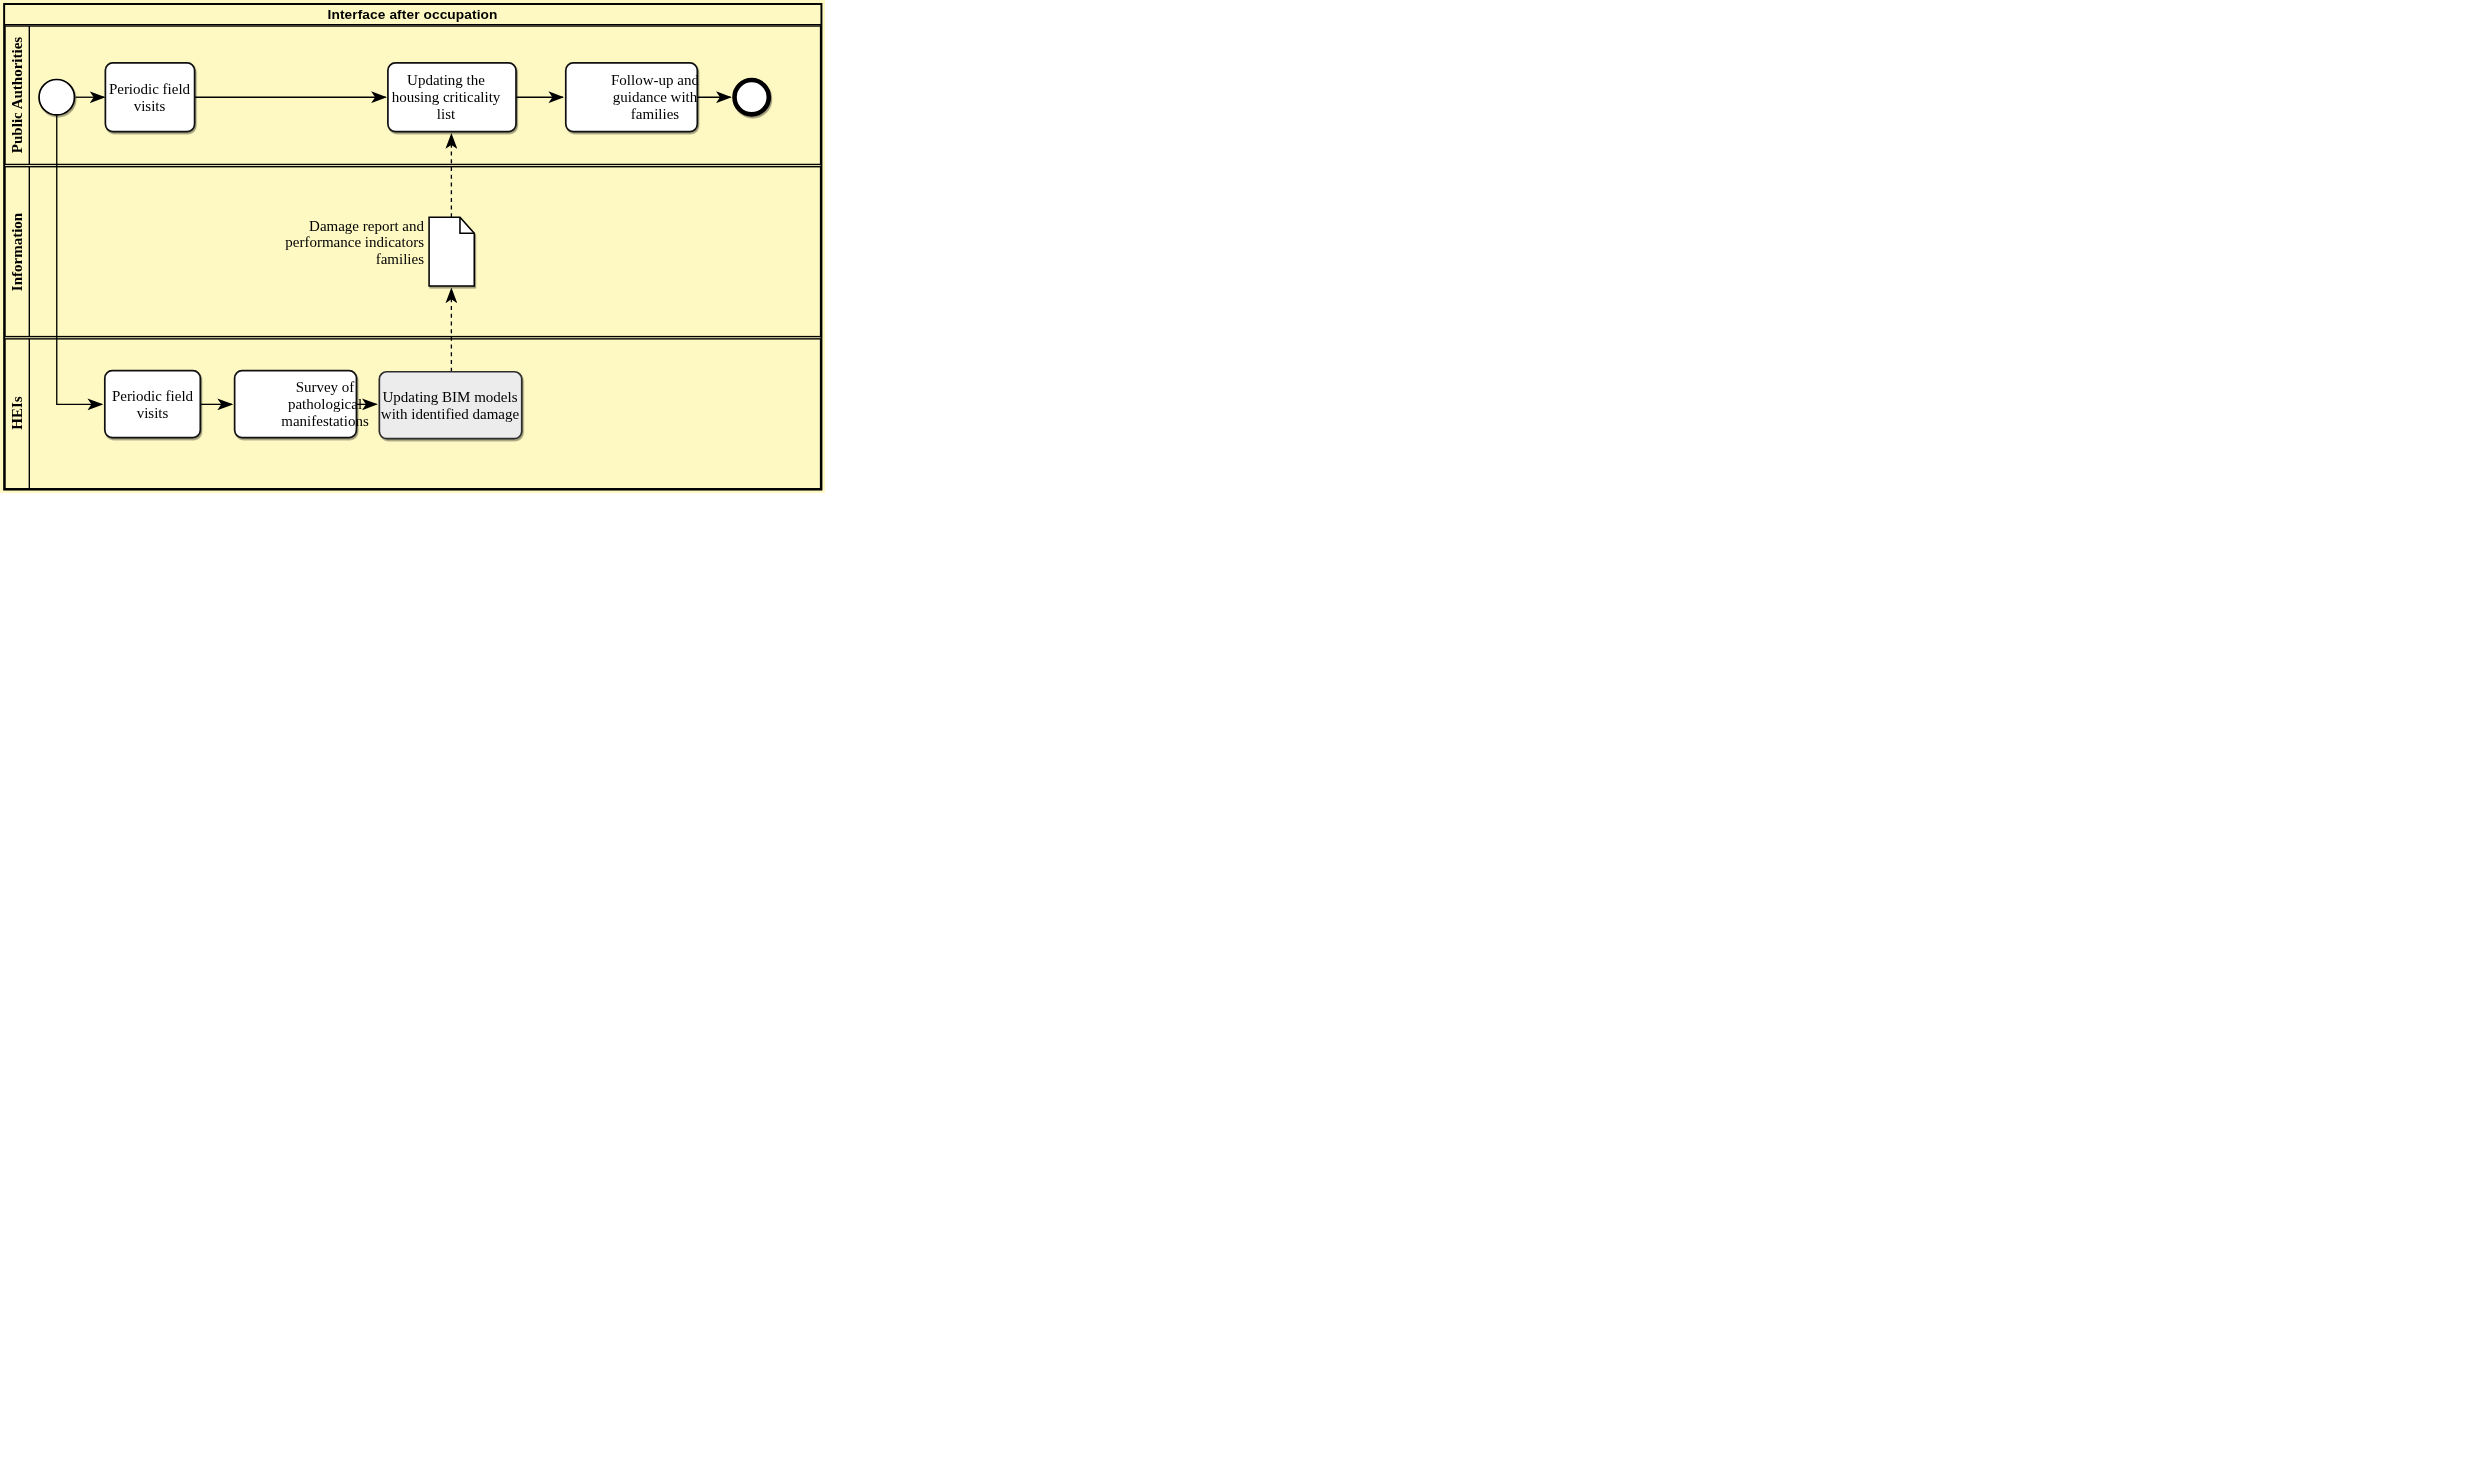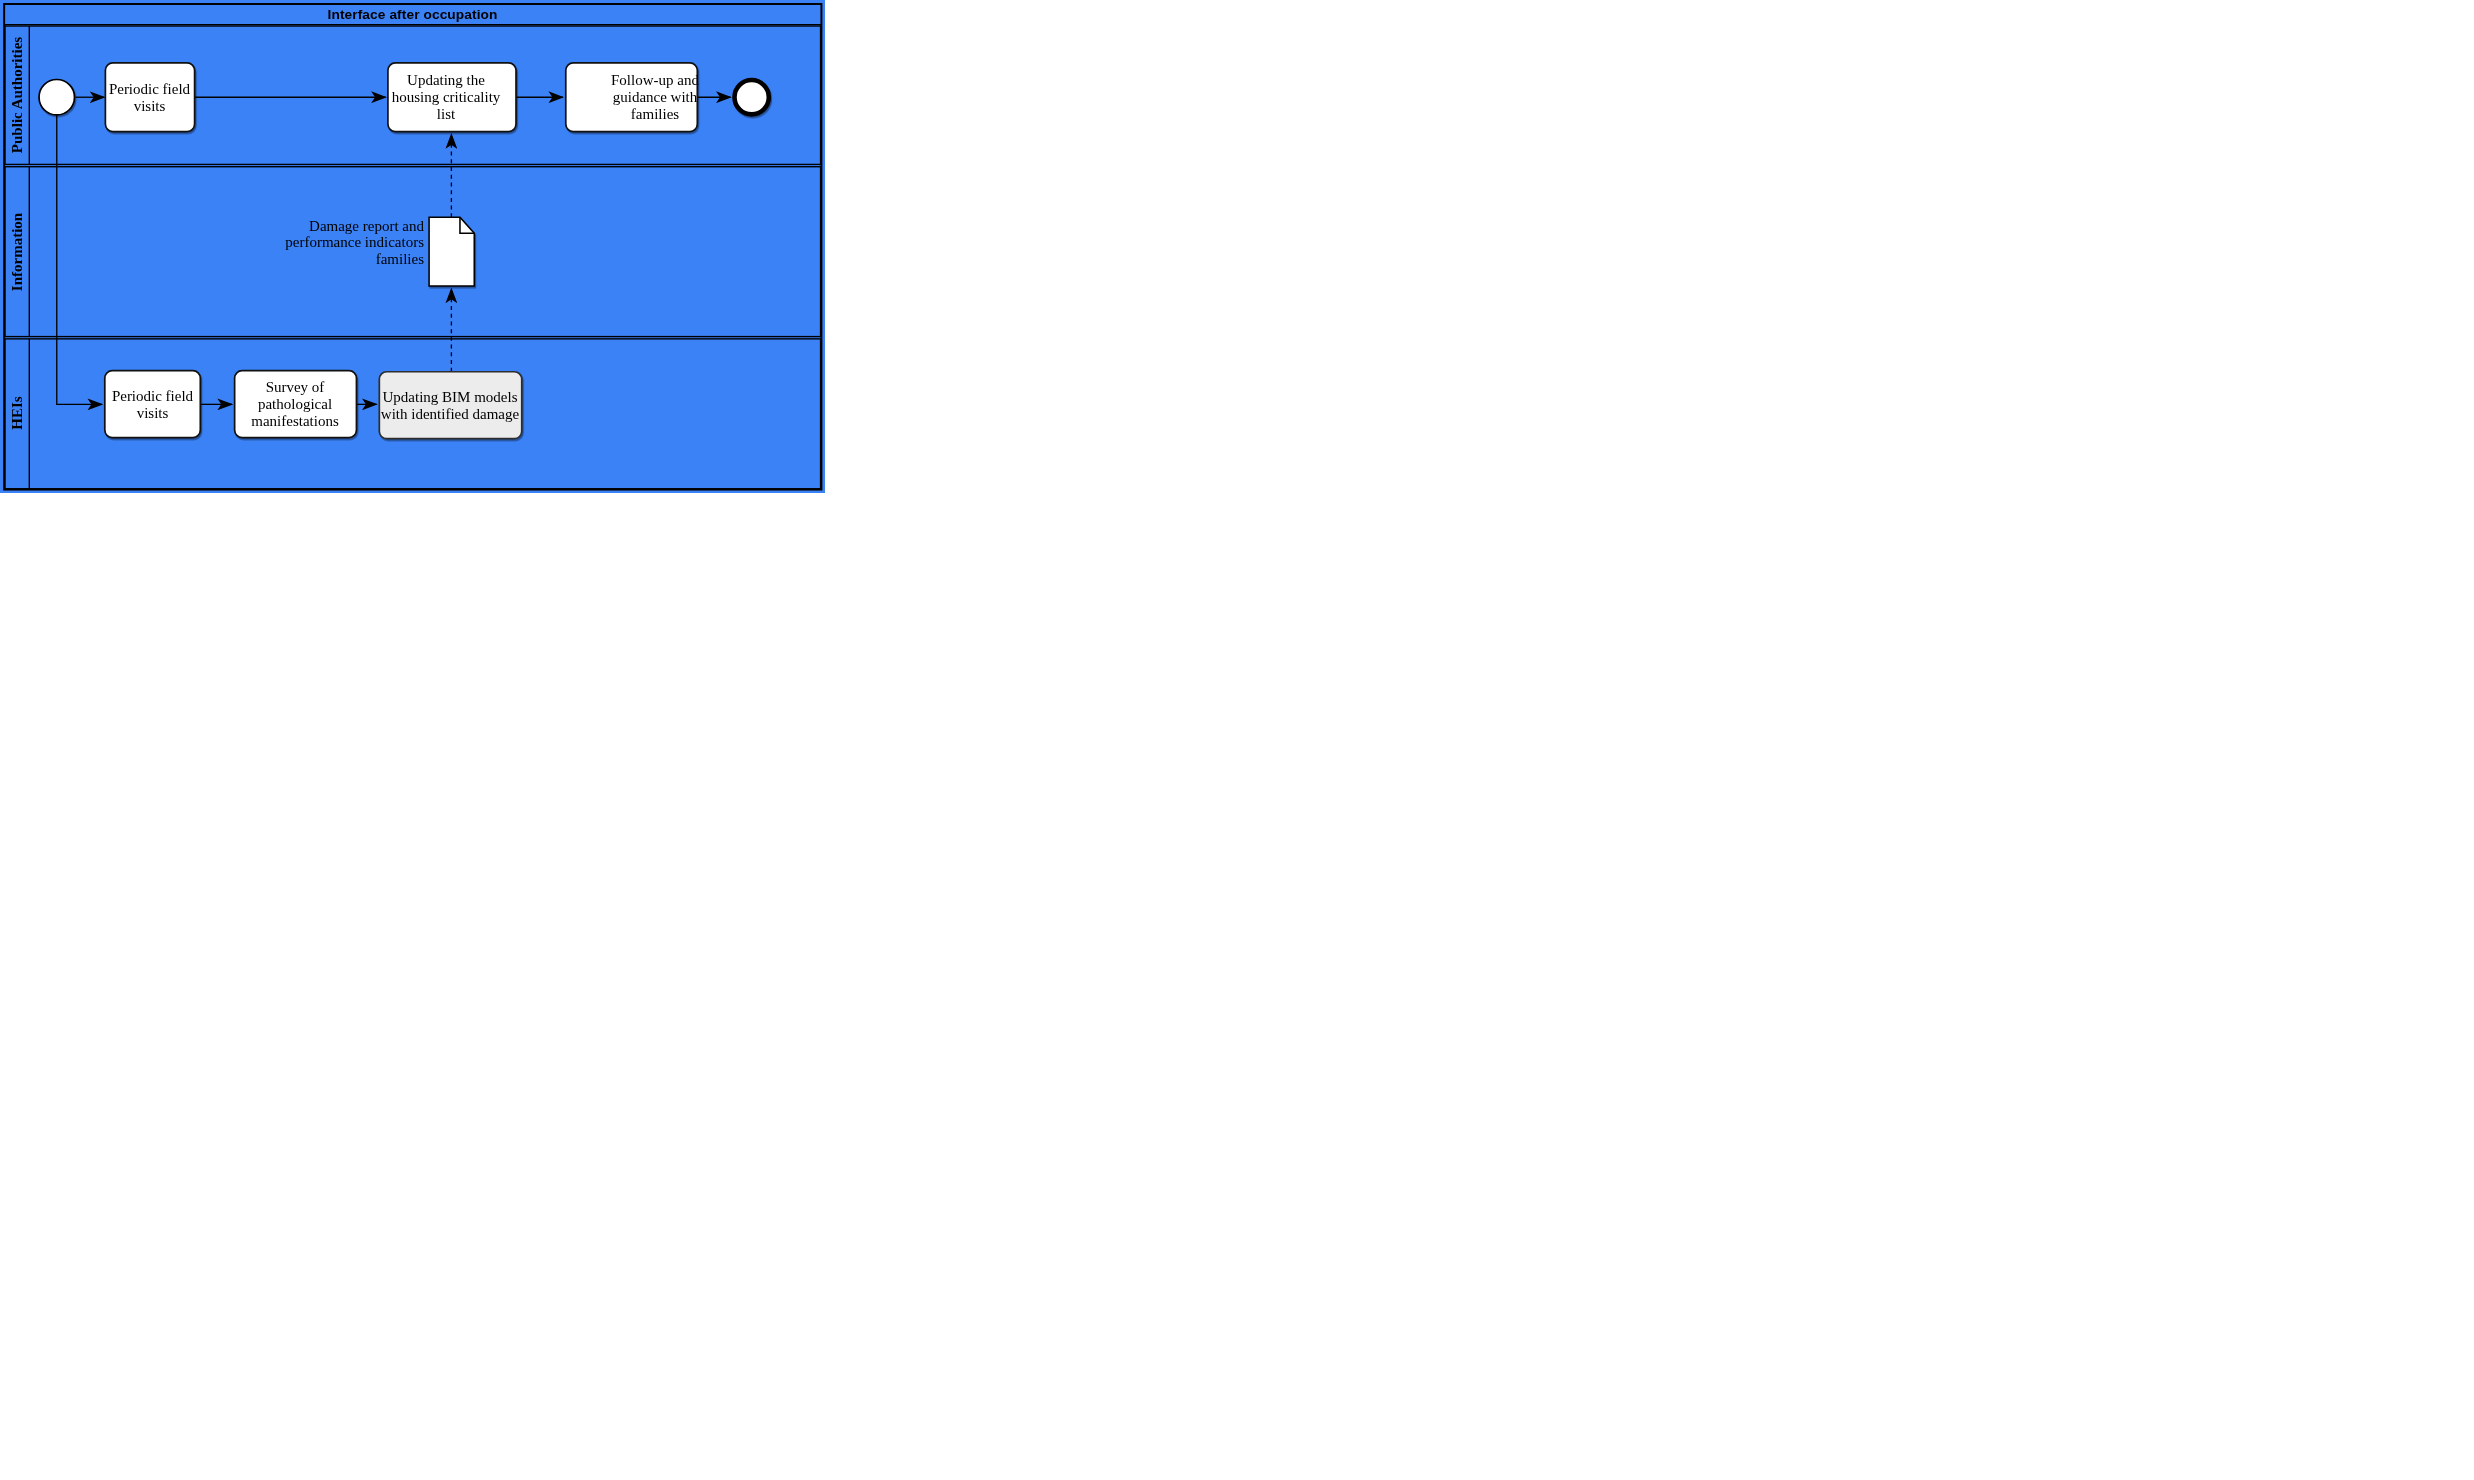--- a/index.html
+++ b/index.html
@@ -1,20 +1,20 @@
 <!DOCTYPE html>
 <html style="font-size:9.1px"><head>
 <meta charset="utf-8">
 <style>
   html, body { margin: 0; padding: 0; background: #ffffff; }
   .stage {
     position: relative;
     width: 825px;
     height: 493px;
-    background: #3b82f6;
+    background: #fef9c3;
     color: #000;
     font-family: "Liberation Serif", "DejaVu Serif", serif;
     overflow: hidden;
   }
   .stage svg { position: absolute; left: 0; top: 0; }
   .shadow { filter: drop-shadow(2px 3px 1px rgba(0,0,0,0.38)); }
   .lane-line { stroke: #000; stroke-width: 2.4; fill: none; }
   .frame { stroke: #000; stroke-width: 3.4; fill: none; }
   .task { stroke: #111; stroke-width: 3; }
   .task-gray { stroke: #2d2d2d; stroke-width: 3; }
@@ -107,21 +107,21 @@
   </div>
   <div class="task-label" style="left:388px; top:63px; width:116px; height:69px;">
     <span style="max-width:120px;">Updating the housing criticality list</span>
   </div>
   <div class="task-label" style="left:595px; top:63px; width:120px; height:69px;">
     <span style="max-width:106px;">Follow-up and guidance with families</span>
   </div>
   <div class="task-label" style="left:105px; top:371px; width:95px; height:67px;">
     <span style="max-width:87px;">Periodic field visits</span>
   </div>
-  <div class="task-label" style="left:234px; top:371px; width:122px; height:67px;">
+  <div class="task-label" style="left:234px; top:371px; width:122px; height:67px;padding-left:30px;">
     <span style="max-width:94px;">Survey of pathological manifestations</span>
   </div>
   <div class="task-label" style="left:379px; top:372px; width:142px; height:67px;border-radius:9px;">
     <span style="max-width:141px;">Updating BIM models with identified damage</span>
   </div>
 
   <div class="doc-label">
     <span>Damage report and</span>
     <span>performance indicators</span>
     <span>families</span>

